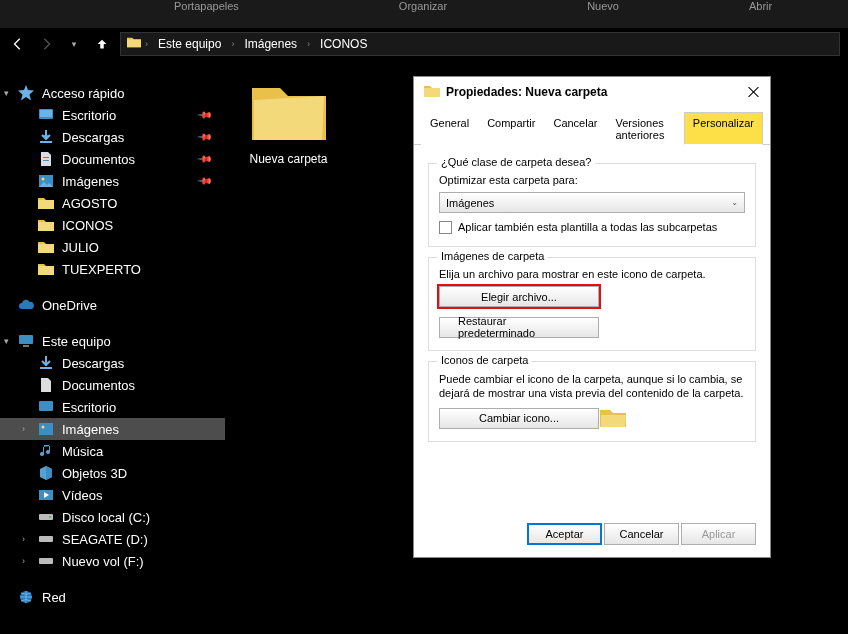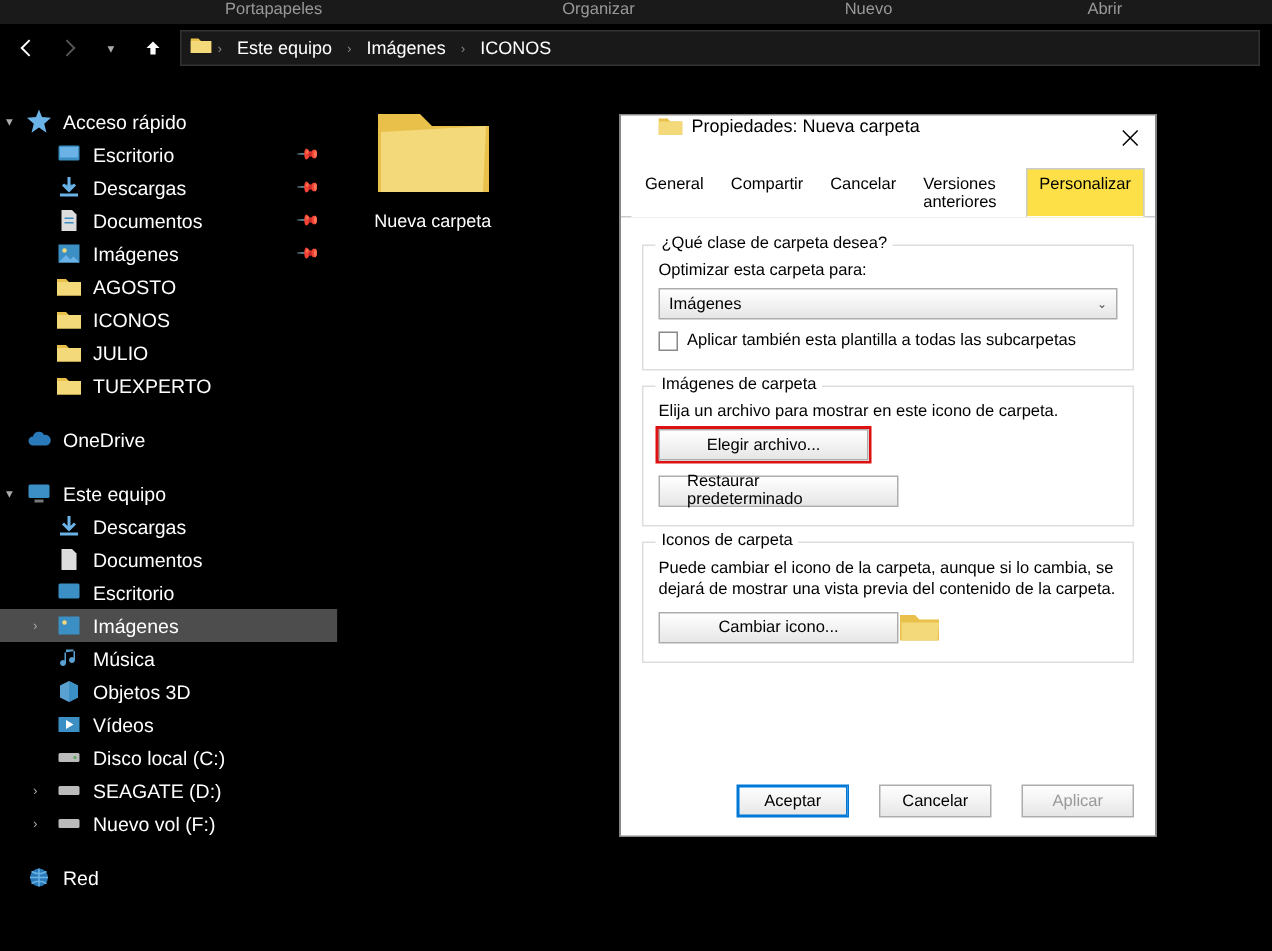--- a/index.html
+++ b/index.html
@@ -1,19 +1,19 @@
 <!DOCTYPE html>
 <html><head>
 <meta charset="utf-8">
 <style>
 * { margin: 0; padding: 0; box-sizing: border-box; font-family: "Segoe UI", Tahoma, sans-serif; }
 body { width: 848px; height: 634px; background: #000; overflow: hidden; position: relative; }
 
 
-.ribbon-hints { height: 16px; background: #1a1a1a; color: #999; font-size: 11px; display: flex; }
+.ribbon-hints { height: 28px; background: #1a1a1a; color: #999; font-size: 11px; display: flex; padding-left: 24px; }
 .ribbon-hint { padding: 0 80px; }
 
 
 .toolbar { height: 32px; display: flex; align-items: center; padding: 0 8px; gap: 8px; background: #000; }
 .nav-arrow { color: #fff; width: 20px; height: 20px; display: flex; align-items: center; justify-content: center; cursor: pointer; }
 .nav-arrow.disabled { color: #555; }
 .nav-arrow svg { width: 14px; height: 14px; fill: currentColor; }
 .addr-bar { flex: 1; height: 24px; background: #191919; display: flex; align-items: center; padding: 0 6px; gap: 4px; border: 1px solid #333; }
 .addr-crumb { color: #fff; font-size: 12px; padding: 0 6px; cursor: pointer; }
 .addr-sep { color: #888; font-size: 9px; }
@@ -37,21 +37,21 @@
 
 
 
 .folder-tile { width: 95px; text-align: center; margin-left: 4px; }
 .folder-big { width: 78px; height: 68px; margin: 0 auto 6px; position: relative; }
 .folder-big svg { width: 78px; height: 68px; }
 .folder-label { color: #fff; font-size: 12px; }
 
 
 .dialog { position: absolute; left: 413px; top: 76px; width: 358px; height: 482px; background: #fff; border: 1px solid #888; box-shadow: 0 4px 16px rgba(0,0,0,0.5); font-size: 11px; color: #000; }
-.dlg-title { height: 30px; display: flex; align-items: flex-start; padding: 0 25px; position: relative; }
+.dlg-title { height: 30px; display: flex; align-items: center; padding: 0 10px; position: relative; font-weight: bold; }
 .dlg-title-text { font-size: 12px; margin-left: 6px; }
 .dlg-close { position: absolute; right: 8px; top: 7px; width: 16px; height: 16px; cursor: pointer; }
 .dlg-close::before, .dlg-close::after { content: ""; position: absolute; left: 7px; top: 1px; width: 1px; height: 14px; background: #000; }
 .dlg-close::before { transform: rotate(45deg); }
 .dlg-close::after { transform: rotate(-45deg); }
 .dlg-folder-icn svg { width: 16px; height: 14px; }
 
 .tab-strip { display: flex; padding: 0 7px; margin-top: 4px; border-bottom: 1px solid #ccc; }
 .tab { padding: 4px 8px; font-size: 11px; border: 1px solid transparent; border-bottom: none; cursor: pointer; background: #fff; position: relative; top: 1px; }
 .tab.active { border-color: #ccc; background: #fde047; border-bottom: 1px solid #fff; }
@@ -67,21 +67,21 @@
 
 .chk { display: flex; align-items: flex-start; gap: 6px; font-size: 11px; }
 .chk-box { width: 13px; height: 13px; border: 1px solid #888; background: #fff; }
 
 .btn { height: 21px; border: 1px solid #adadad; background: linear-gradient(#fff,#e6e6e6); font-size: 11px; display: inline-flex; align-items: center; justify-content: center; cursor: pointer; padding: 0 18px; }
 .btn.highlight { box-shadow: 0 0 0 2px #d11; }
 
 .folder-preview { width: 28px; height: 22px; display: inline-block; vertical-align: middle; }
 .folder-preview svg { width: 28px; height: 22px; }
 
-.dlg-footer { position: absolute; bottom: 12px; right: 14px; display: flex; gap: 20px; justify-content: center; }
+.dlg-footer { position: absolute; bottom: 12px; right: 14px; display: flex; gap: 2px; justify-content: center; }
 .fbtn { width: 75px; height: 22px; border: 1px solid #adadad; background: linear-gradient(#fff,#e6e6e6); font-size: 11px; display: flex; align-items: center; justify-content: center; cursor: pointer; }
 .fbtn.primary { border: 1px solid #0078d7; box-shadow: inset 0 0 0 1px #0078d7; }
 .fbtn.disabled { color: #999; cursor: default; }
 
 
 .folder-y path.back { fill: #e8c04a; }
 .folder-y path.front { fill: #f3d97a; }
 </style>
 </head>
 <body>
@@ -382,21 +382,21 @@
       </div>
       <label class="chk">
         <span class="chk-box"></span>
         <span>Aplicar también esta plantilla a todas las subcarpetas</span>
       </label>
     </div>
 
     <div class="gbox">
       <span class="gbox-legend">Imágenes de carpeta</span>
       <p>Elija un archivo para mostrar en este icono de carpeta.</p>
-      <div class="btn highlight" style="width:140px">Elegir archivo...</div>
+      <div class="btn highlight" style="width:160px">Elegir archivo...</div>
       <div style="height:8px"></div>
       <div class="btn" style="width:160px">Restaurar predeterminado</div>
     </div>
 
     <div class="gbox">
       <span class="gbox-legend">Iconos de carpeta</span>
       <p style="line-height:1.35">Puede cambiar el icono de la carpeta, aunque si lo cambia, se dejará de mostrar una vista previa del contenido de la carpeta.</p>
       <div style="display:flex;align-items:center;margin-top:6px">
         <div class="btn" style="width:160px">Cambiar icono...</div>
         <span class="folder-preview"><svg class="folder-y" viewBox="0 0 28 22">

